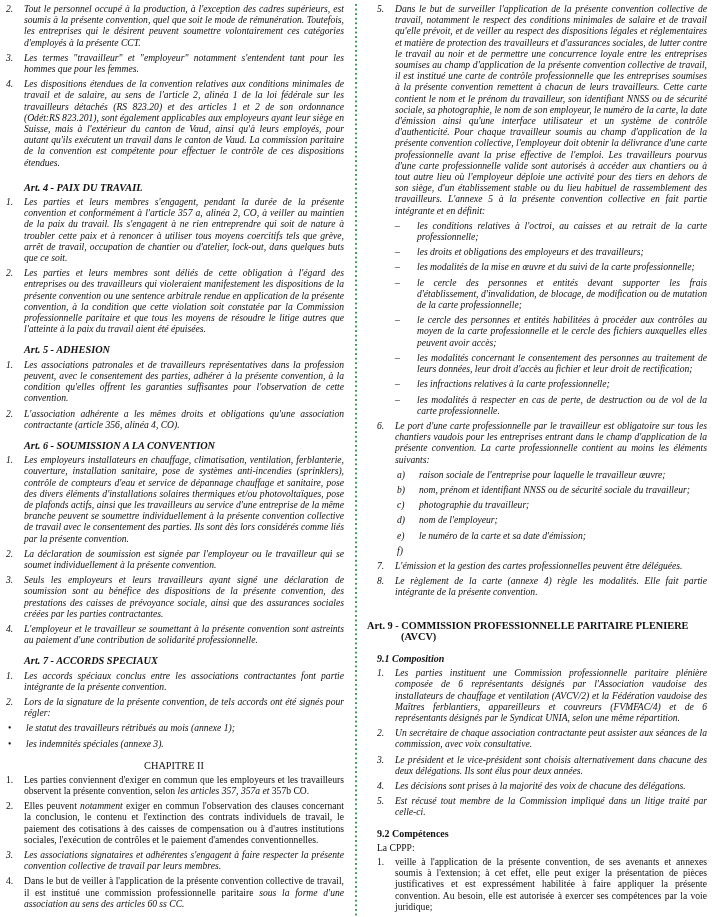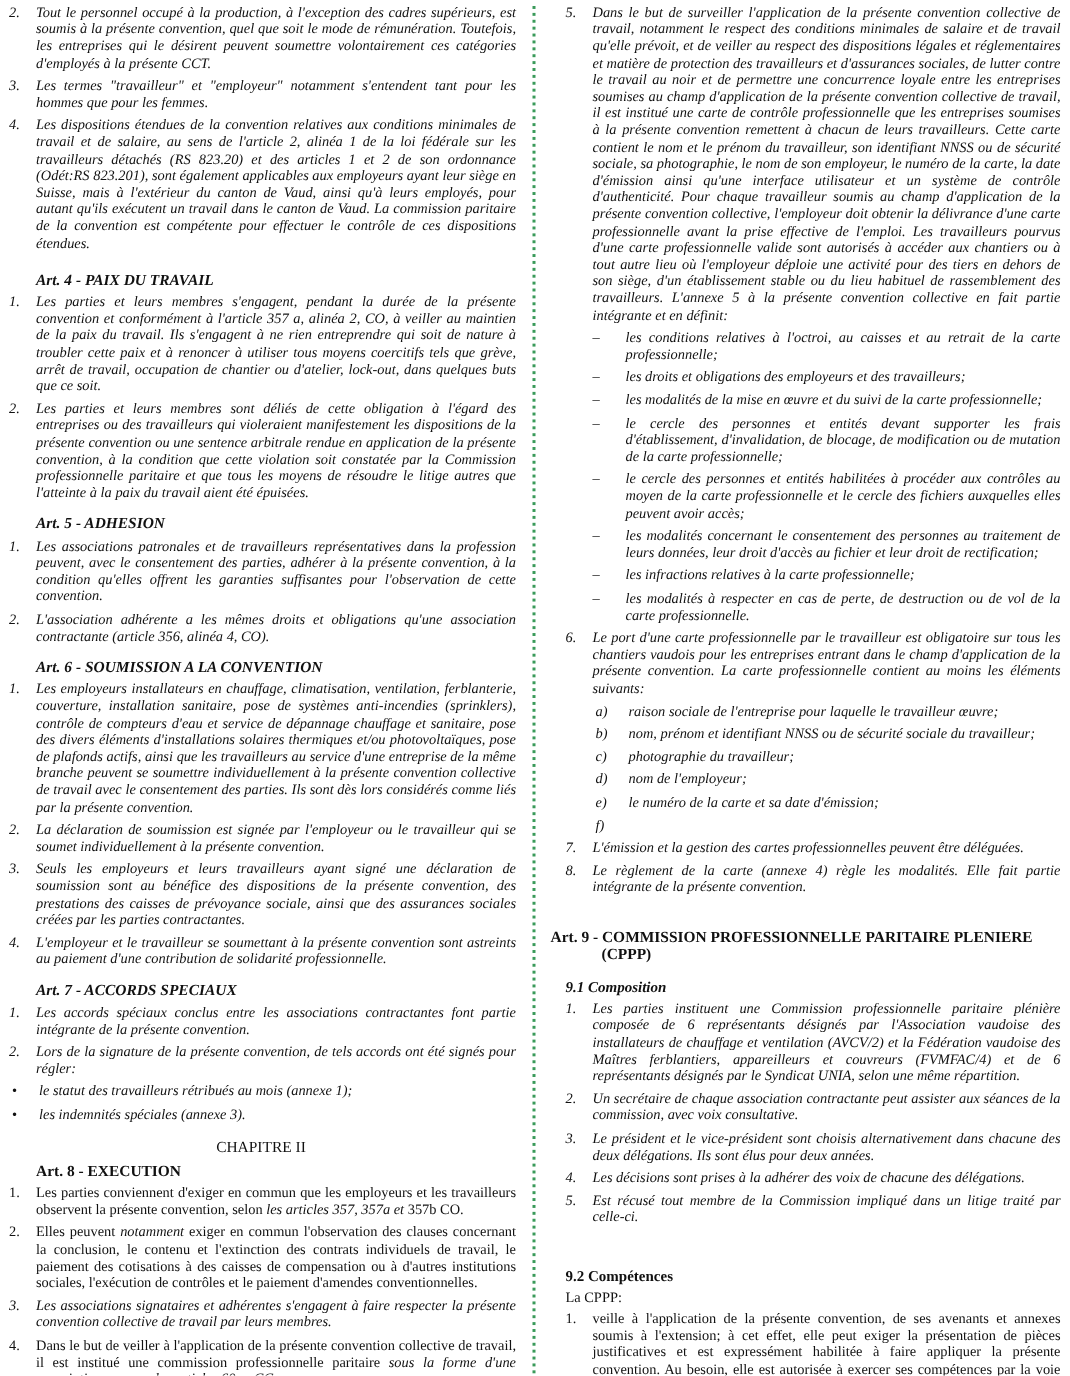--- a/index.html
+++ b/index.html
@@ -111,21 +111,20 @@
     <div class="li bullet">
         <span class="num upr">•</span>
         <span class="txt">les indemnités spéciales (annexe 3).</span>
       </div>
   </div>
 
   <div class="chap">
     <div>CHAPITRE II</div>
   </div>
 
-  <div class="h-art upright" style="margin-top:4px;">Art. 8 - EXECUTION</div>
   <div class="ol">
     <div class="li">
         <span class="num">1.</span>
         <span class="txt"><span>Les parties conviennent d'exiger en commun que les employeurs et les travailleurs observent la présente convention, selon </span><span class="it">les articles 357, 357a et</span><span> 357b CO.</span></span>
       </div>
     <div class="li">
         <span class="num">2.</span>
         <span class="txt"><span>Elles peuvent </span><span class="it">notamment</span><span> exiger en commun l'observation des clauses concernant la conclusion, le contenu et l'extinction des contrats individuels de travail, le paiement des cotisations à des caisses de compensation ou à d'autres institutions sociales, l'exécution de contrôles et le paiement d'amendes conventionnelles.</span></span>
       </div>
     <div class="li it">
@@ -215,48 +214,48 @@
       <span class="num">7.</span>
       <span class="txt">L'émission et la gestion des cartes professionnelles peuvent être déléguées.</span>
     </div>
   <div class="li">
       <span class="num">8.</span>
       <span class="txt">Le règlement de la carte (annexe 4) règle les modalités. Elle fait partie intégrante de la présente convention.</span>
     </div>
 
   <div class="h-art upright" style="margin-top:22px; margin-left:-8px;">
     <div>Art. 9 - COMMISSION PROFESSIONNELLE PARITAIRE PLENIERE</div>
-    <div style="padding-left:34px;">(CPPP)</div>
+    <div style="padding-left:34px;">(AVCV)</div>
   </div>
 
   <div class="h-sub">9.1 Composition</div>
   <div>
     <div class="li">
         <span class="num">1.</span>
         <span class="txt">Les parties instituent une Commission professionnelle paritaire plénière composée de 6 représentants désignés par l'Association vaudoise des installateurs de chauffage et ventilation (AVCV/2) et la Fédération vaudoise des Maîtres ferblantiers, appareilleurs et couvreurs (FVMFAC/4) et de 6 représentants désignés par le Syndicat UNIA, selon une même répartition.</span>
       </div>
     <div class="li">
         <span class="num">2.</span>
         <span class="txt">Un secrétaire de chaque association contractante peut assister aux séances de la commission, avec voix consultative.</span>
       </div>
     <div class="li">
         <span class="num">3.</span>
         <span class="txt">Le président et le vice-président sont choisis alternativement dans chacune des deux délégations. Ils sont élus pour deux années.</span>
       </div>
     <div class="li">
         <span class="num">4.</span>
-        <span class="txt">Les décisions sont prises à la adhérer des voix de chacune des délégations.</span>
+        <span class="txt">Les décisions sont prises à la majorité des voix de chacune des délégations.</span>
       </div>
     <div class="li">
         <span class="num">5.</span>
         <span class="txt">Est récusé tout membre de la Commission impliqué dans un litige traité par celle-ci.</span>
       </div>
   </div>
 
-  <div class="h-sub upright" style="margin-top:28px;">9.2 Compétences</div>
+  <div class="h-sub upright" style="margin-top:10px;">9.2 Compétences</div>
   <div class="plain upr">La CPPP:</div>
   <div class="upr">
     <div class="li">
         <span class="num">1.</span>
         <span class="txt">veille à l'application de la présente convention, de ses avenants et annexes soumis à l'extension; à cet effet, elle peut exiger la présentation de pièces justificatives et est expressément habilitée à faire appliquer la présente convention. Au besoin, elle est autorisée à exercer ses compétences par la voie juridique;</span>
       </div>
 
   </div>
 </div>
 

